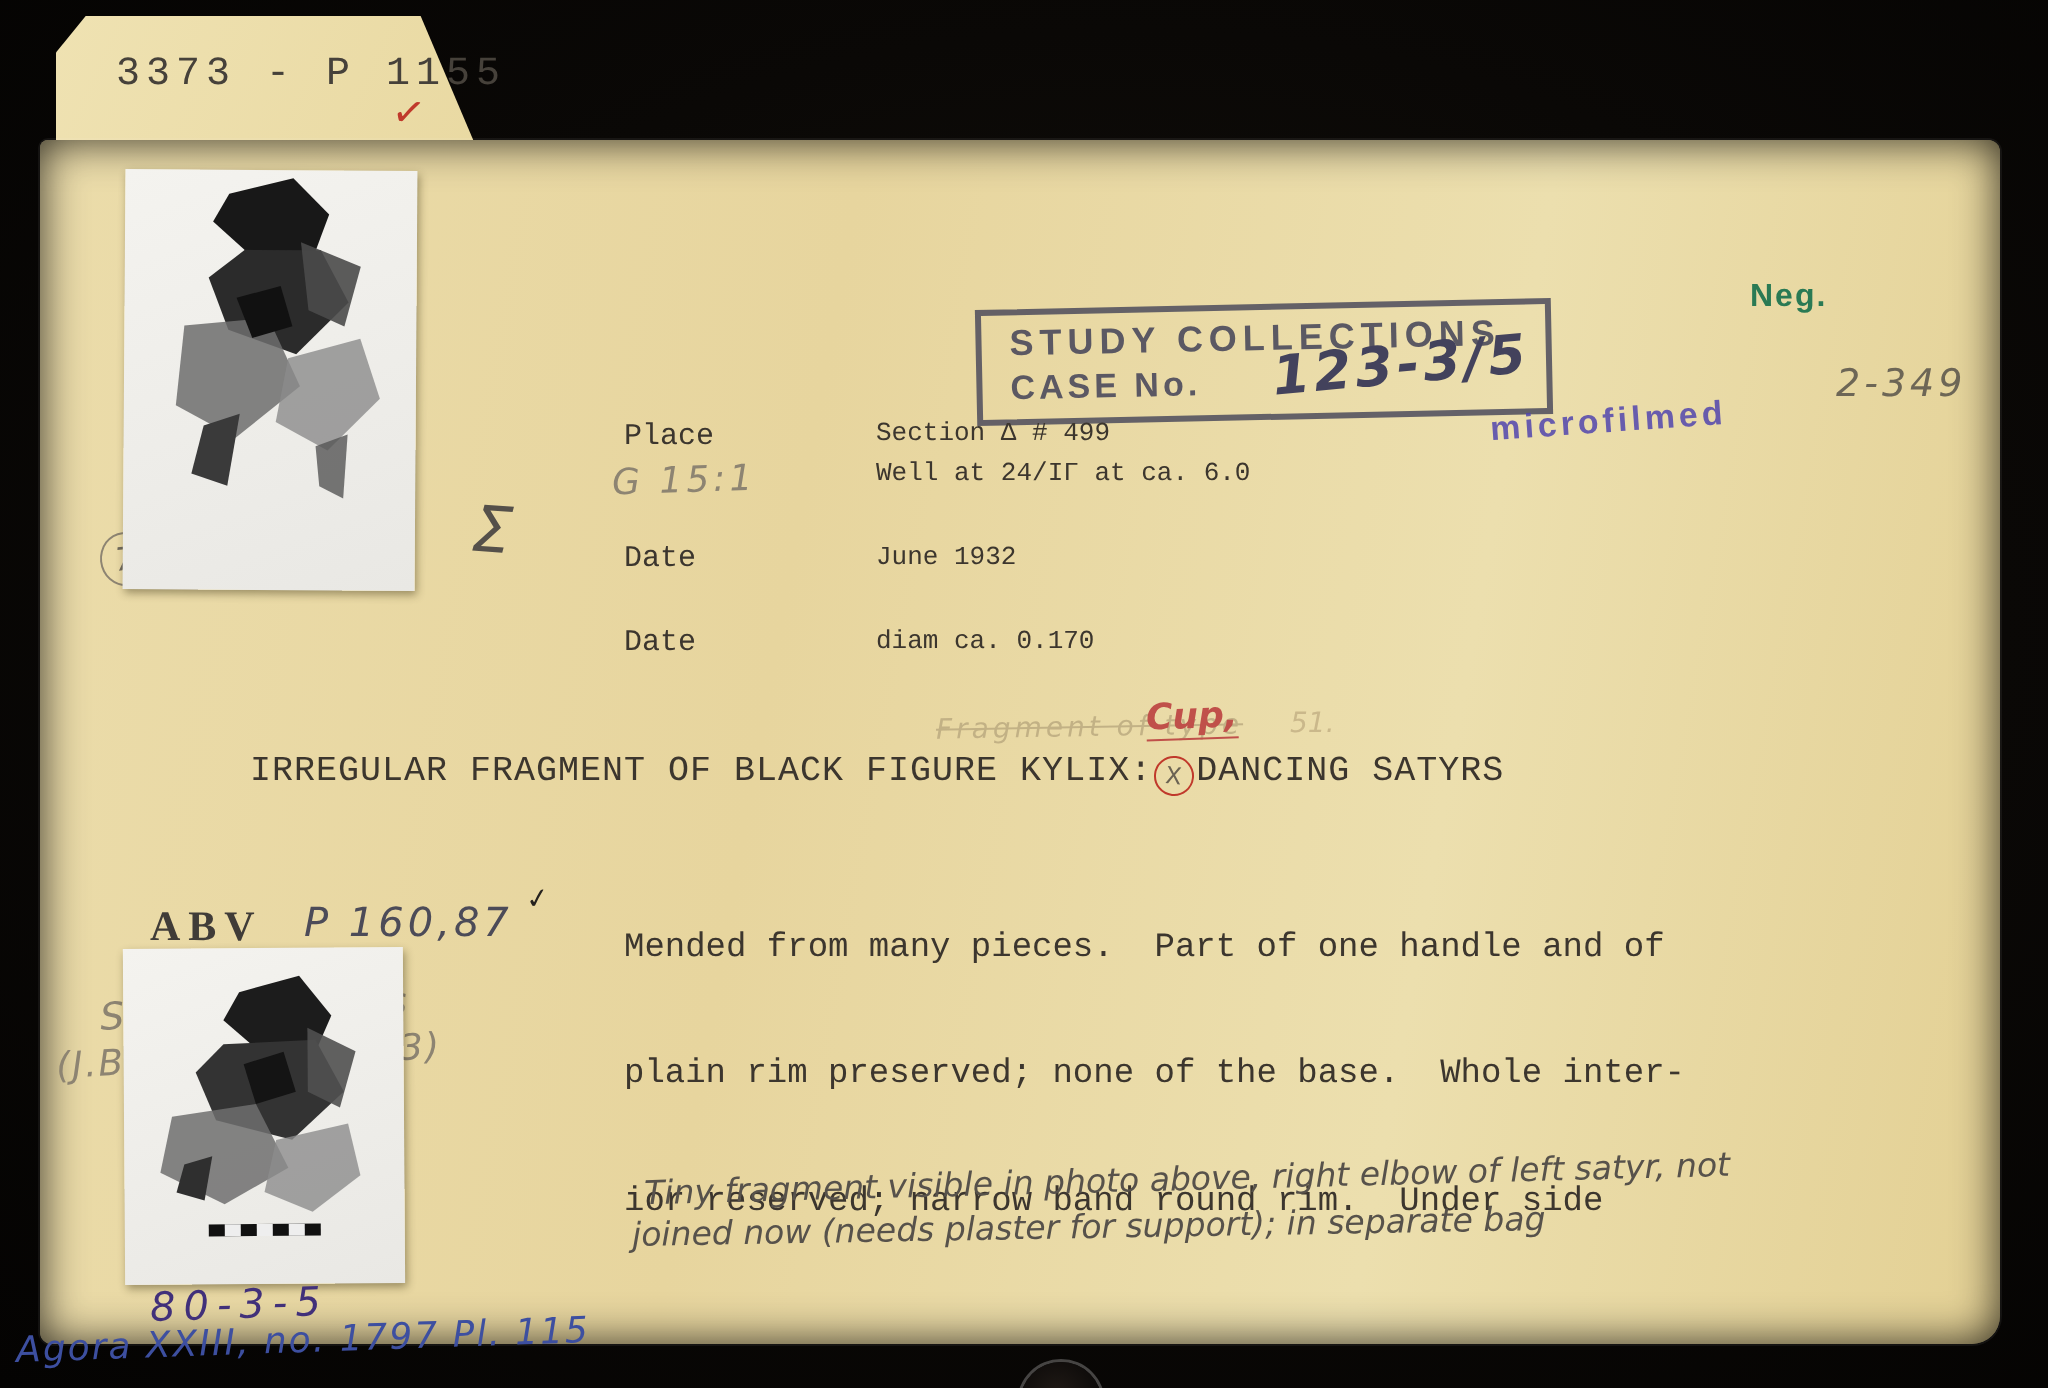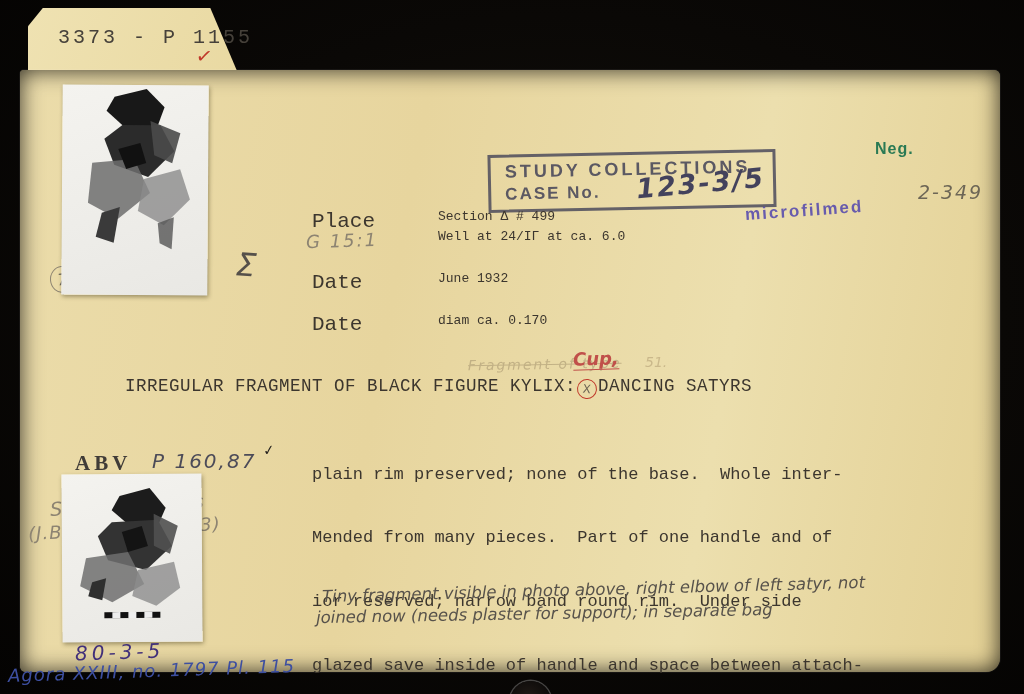--- a/index.html
+++ b/index.html
@@ -47,21 +47,21 @@
   .case-value {
     position:absolute; right:8px; top:14px; font-size:27px; color:#43425c;
     transform:rotate(-4deg); letter-spacing:2px; font-weight:bold;
   }
 
   .neg-label { left:855px; top:70px; color:#2a7a54; font-weight:bold; font-size:16px; letter-spacing:1px; }
   .neg-value { left:898px; top:64px; color:#6d6656; font-size:19px; letter-spacing:2px;margin-top:47px; }
   .microfilmed { left:725px; top:131px; color:#5246ae; font-size:17px; font-weight:bold; letter-spacing:2px; transform:rotate(-4deg); opacity:.85; }
 
   
-  .fld-label { font-size:21px;text-align:center; }
+  .fld-label { font-size:15px;text-align:center; }
   .fld-value { font-size:13px; white-space:pre; }
   .grid-ref { left:286px; top:160px; font-size:18px; letter-spacing:2px; transform:rotate(-2deg); }
 
   
   .struck-note { left:448px; top:286px; font-size:14px; color:#b9a87e; text-decoration:line-through; letter-spacing:2px; transform:rotate(-1deg); opacity:.8; }
   .cup-note { left:553px; top:278px; font-size:18px; color:#c0504a; border-bottom:1.5px solid #c0504a; transform:rotate(-2deg); font-weight:bold; }
   .cup-tail { left:625px; top:284px; font-size:14px; color:#c3b084; opacity:.8; }
 
   
   .title-row { left:105px; top:306px; font-size:17.5px; letter-spacing:.5px; white-space:nowrap; }
@@ -149,24 +149,23 @@
   <div class="abs hand circled-seven">7</div>
   <div class="abs hand sigma-mark">Σ</div>
 
   <div class="abs abv-label">ABV</div>
   <div class="abs hand abv-ref">P 160,87</div>
   <div class="abs hand abv-check">✓</div>
   <div class="abs hand pencil class-note1">Segment Class</div>
   <div class="abs hand pencil class-note2">(J.B. summer 1953)</div>
 
   <div class="abs type desc">
+    <div>Mended from many pieces.  Part of one handle and of</div>
     <div>plain rim preserved; none of the base.  Whole inter-</div>
-    <div>Mended from many pieces.  Part of one handle and of</div>
     <div>ior reserved; narrow band round rim.  Under side</div>
-    <div>glazed save inside of handle and space between attach-</div>
     
     
     
   </div>
 
   <div class="abs hand hw-note1">Tiny fragment visible in photo above, right elbow of left satyr, not</div>
   <div class="abs hand hw-note2">joined now (needs plaster for support); in separate bag</div>
 
   <div class="abs hole"></div>
 

